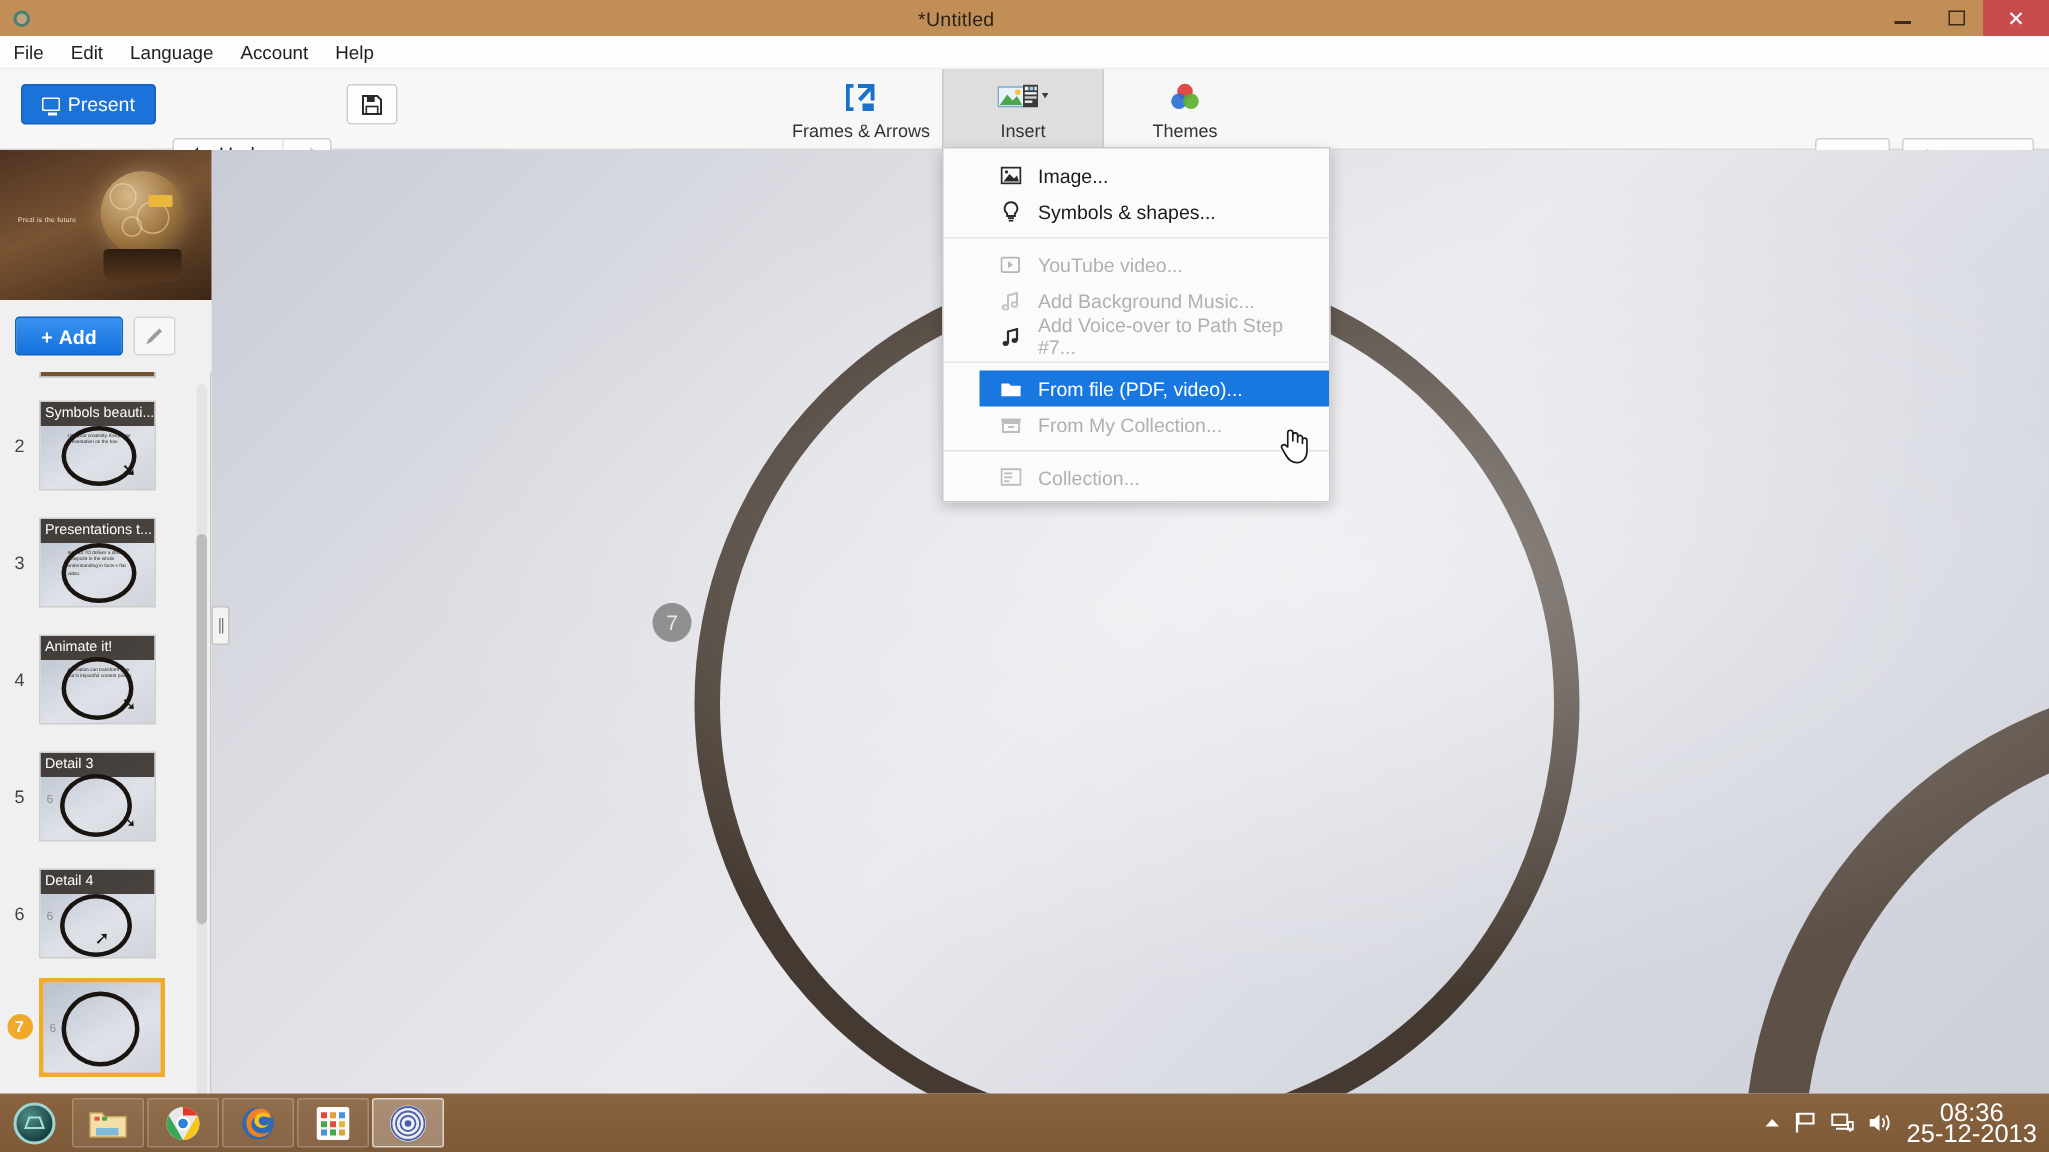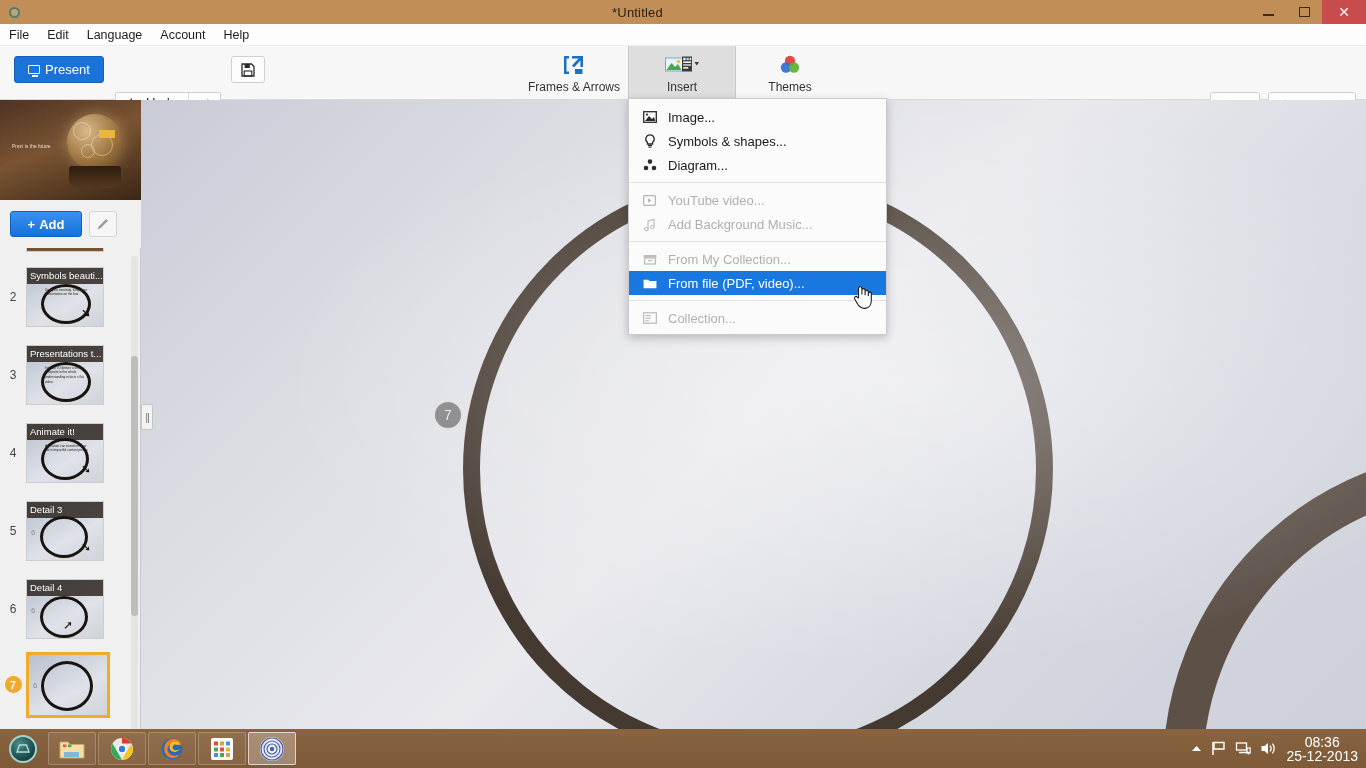--- a/index.html
+++ b/index.html
@@ -225,21 +225,21 @@
 
   
   .dropdown {
     position:absolute; left: 628px; top: 98px; width: 259px;
     background: #fbfbfb; border: 1px solid #cacaca;
     box-shadow: 0 3px 9px rgba(0,0,0,.22); z-index: 40;
     padding: 6px 0 4px 0;
   }
   .dd-item {
     height: 24px; display:flex; align-items:center; gap: 11px;
-    padding: 0 12px 0 13px; font-size: 13px; color: #1a1a1a; cursor:pointer;
+    padding: 0 12px 0 13px; font-size: 13px; color: #1a1a1a; cursor:pointer;margin-left:24px;
   }
   .dd-item.disabled { color: #b0b0b0; cursor: default; }
   .dd-item.highlight { background: #1878e0; color: #fff; }
   .dd-item .dic { width: 15px; display:flex;align-items:center;justify-content:center; flex:none;}
   .dd-sep { height:1px; background:#e2e2e2; margin: 5px 0; }
 
   .cursor-hand {
     position:absolute; left: 852px; top: 282px; z-index: 60; pointer-events:none;
   }
 
@@ -261,21 +261,21 @@
     width: 48px; height: 33px; margin-left: 2px; border:1px solid rgba(255,255,255,.22);
     background: rgba(255,255,255,.07); display:flex;align-items:center;justify-content:center;
     border-radius:2px; cursor:pointer;
   }
   .tb-item.active { background: rgba(255,255,255,.28); border-color: rgba(255,255,255,.65); }
   .tray {
     position:absolute; right: 8px; top: 0; height: 39px;
     display:flex; align-items:center; gap: 9px; color:#fff;
   }
   .tray .ti { cursor:pointer; display:flex; align-items:center;}
-  .clock { text-align:center; font-size:14px; line-height:14px; color:#fff; cursor:pointer;}
+  .clock { text-align:center; font-size:17px; line-height:14px; color:#fff; cursor:pointer;}
 </style>
 </head>
 <body>
 
 <div id="app">
 
   <div class="titlebar">
     <div class="tb-icon">
         <div class="ring"></div>
       </div>
@@ -519,30 +519,20 @@
       <span class="dic">
         <svg width="12" height="14" viewBox="0 0 12 14">
           <path d="M6 0.8 A4.2 4.2 0 0 1 8.6 8.3 V10 H3.4 V8.3 A4.2 4.2 0 0 1 6 0.8 Z" fill="none" stroke="#2b2b2b" stroke-width="1.3"></path>
           <rect x="4" y="10.8" width="4" height="1.3" fill="#2b2b2b"></rect>
           <rect x="4.5" y="12.6" width="3" height="1.1" fill="#2b2b2b"></rect>
         </svg>
       </span>
       <span>Symbols &amp; shapes...</span>
     </div>
 
-    <div class="dd-item">
-      <span class="dic">
-        <svg width="14" height="12" viewBox="0 0 14 12">
-          <circle cx="7" cy="2.6" r="2.3" fill="#2b2b2b"></circle>
-          <circle cx="3" cy="9" r="2.3" fill="#2b2b2b"></circle>
-          <circle cx="11" cy="9" r="2.3" fill="#2b2b2b"></circle>
-        </svg>
-      </span>
-      <span>Diagram...</span>
-    </div>
 
     <div class="dd-sep"></div>
 
     <div class="dd-item disabled">
       <span class="dic">
         <svg width="13" height="11" viewBox="0 0 13 11">
           <rect x="0.6" y="0.6" width="11.8" height="9.8" rx="1.4" fill="none" stroke="#b6b6b6" stroke-width="1.3"></rect>
           <path d="M5 3.2 L8.4 5.5 L5 7.8 Z" fill="#b6b6b6"></path>
         </svg>
       </span>
@@ -553,42 +543,52 @@
       <span class="dic">
         <svg width="13" height="13" viewBox="0 0 13 13">
           <path d="M5 11 V3 L11 1.4 V9" fill="none" stroke="#c2c2c2" stroke-width="1.3"></path>
           <ellipse cx="3.4" cy="11" rx="1.9" ry="1.5" fill="none" stroke="#c2c2c2" stroke-width="1.2"></ellipse>
           <ellipse cx="9.4" cy="9" rx="1.9" ry="1.5" fill="none" stroke="#c2c2c2" stroke-width="1.2"></ellipse>
         </svg>
       </span>
       <span>Add Background Music...</span>
     </div>
 
+    <div class="dd-item disabled">
+      <span class="dic">
+        <svg width="13" height="13" viewBox="0 0 13 13">
+          <path d="M5 11 V3 L11 1.4 V9" fill="none" stroke="#2b2b2b" stroke-width="1.5"></path>
+          <ellipse cx="3.4" cy="11" rx="2" ry="1.6" fill="#2b2b2b"></ellipse>
+          <ellipse cx="9.4" cy="9" rx="2" ry="1.6" fill="#2b2b2b"></ellipse>
+        </svg>
+      </span>
+      <span>Add Voice-over to Path Step #7...</span>
+    </div>
 
     <div class="dd-sep"></div>
+
+    <div class="dd-item highlight">
+      <span class="dic">
+        <svg width="14" height="11" viewBox="0 0 14 11">
+          <path d="M0.6 2.2 H5.4 L6.6 3.6 H13.4 V10.2 H0.6 Z" fill="#ffffff"></path>
+          <path d="M0.6 2.2 H5.4 L6.6 3.6 H13.4" fill="none" stroke="#ffffff" stroke-width="1"></path>
+        </svg>
+      </span>
+      <span>From file (PDF, video)...</span>
+    </div>
 
     <div class="dd-item disabled">
       <span class="dic">
         <svg width="14" height="11" viewBox="0 0 14 11">
           <rect x="0.6" y="1" width="12.8" height="2.6" fill="#bdbdbd"></rect>
           <rect x="1.6" y="4" width="10.8" height="6" fill="none" stroke="#bdbdbd" stroke-width="1.3"></rect>
           <rect x="5" y="6" width="4" height="1.3" fill="#bdbdbd"></rect>
         </svg>
       </span>
       <span>From My Collection...</span>
-    </div>
-
-    <div class="dd-item highlight">
-      <span class="dic">
-        <svg width="14" height="11" viewBox="0 0 14 11">
-          <path d="M0.6 2.2 H5.4 L6.6 3.6 H13.4 V10.2 H0.6 Z" fill="#ffffff"></path>
-          <path d="M0.6 2.2 H5.4 L6.6 3.6 H13.4" fill="none" stroke="#ffffff" stroke-width="1"></path>
-        </svg>
-      </span>
-      <span>From file (PDF, video)...</span>
     </div>
 
     <div class="dd-sep"></div>
 
     <div class="dd-item disabled">
       <span class="dic">
         <svg width="14" height="12" viewBox="0 0 14 12">
           <rect x="0.6" y="0.8" width="12.8" height="10.4" fill="none" stroke="#bdbdbd" stroke-width="1.3"></rect>
           <rect x="2.4" y="3" width="5.4" height="1.2" fill="#bdbdbd"></rect>
           <rect x="2.4" y="5.6" width="5.4" height="1.2" fill="#bdbdbd"></rect>

